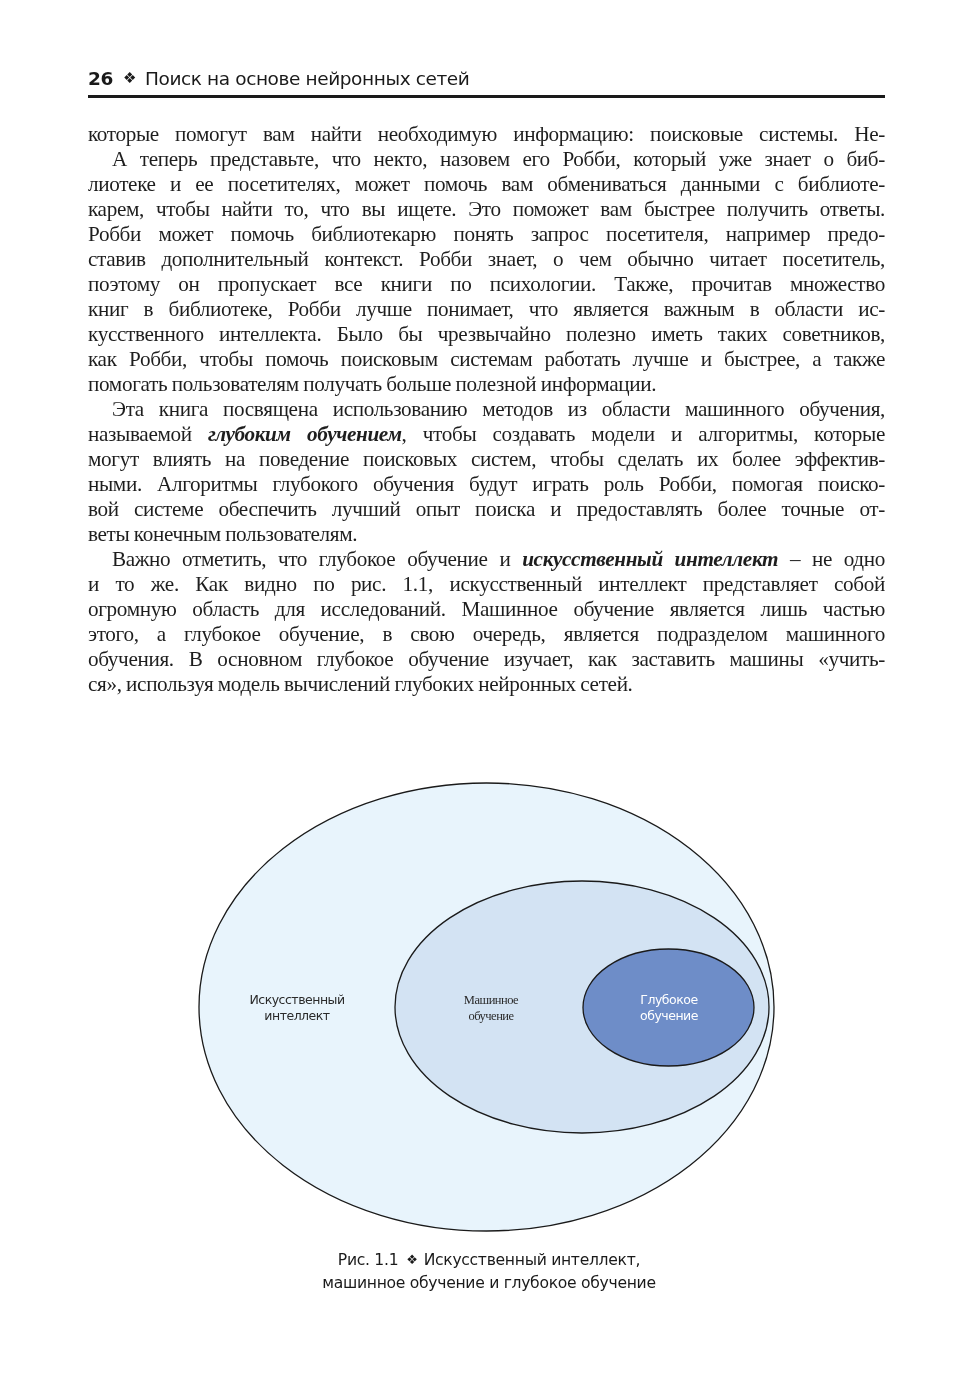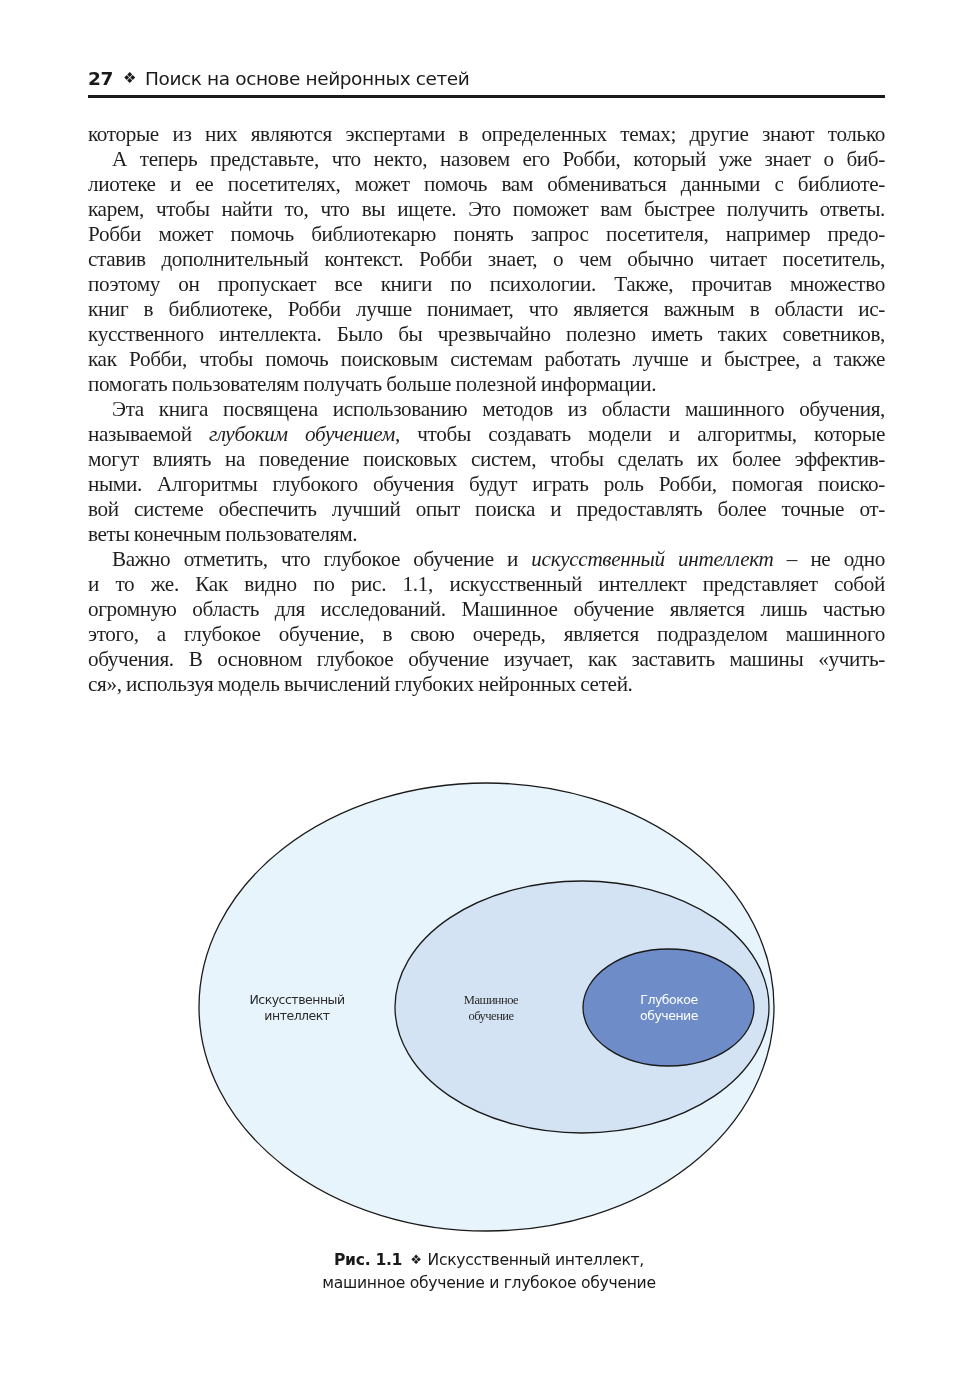--- a/index.html
+++ b/index.html
@@ -67,20 +67,21 @@
       overflow: visible;
     }
     .body-text .line.last {
       text-align-last: left;
     }
     .body-text .line.indent {
       padding-left: 24px;
     }
     .body-text em {
       font-style: italic;
+      font-weight: bold;
     }
     .figure {
       position: absolute;
       left: 0;
       top: 0;
       width: 974px;
       height: 1388px;
       pointer-events: none;
     }
     .figure svg {
@@ -106,44 +107,44 @@
       top: 1249px;
       width: 578px;
       font-family: "DejaVu Sans", "Liberation Sans", sans-serif;
       font-size: 15.6px;
       line-height: 22px;
       text-align: center;
       color: #1a1a1a;
       letter-spacing: -0.3px;
     }
     .caption .cap-num {
-      font-weight: bold;
+      font-weight: normal;
     }
     .caption .orn {
       display: inline-block;
       margin: 0 6px 0 8px;
       font-size: 13px;
       position: relative;
       top: -1px;
     }
     .caption span.l2 {
       display: block;
     }
   </style>
 </head>
 <body>
 
 <div class="running-head">
-  <span class="page-num">27</span><span class="orn">❖</span><span>Поиск на основе нейронных сетей</span>
+  <span class="page-num">26</span><span class="orn">❖</span><span>Поиск на основе нейронных сетей</span>
 </div>
 <div class="head-rule"></div>
 
 <div class="body-text">
   <div>
-    <span class="line">которые из них являются экспертами в определенных темах; другие знают только</span>
+    <span class="line">которые помогут вам найти необходимую информацию: поисковые системы. Не-</span>
   </div>
   <div>
     <span class="line indent">А теперь представьте, что некто, назовем его Робби, который уже знает о биб-</span>
     <span class="line">лиотеке и ее посетителях, может помочь вам обмениваться данными с библиоте-</span>
     <span class="line">карем, чтобы найти то, что вы ищете. Это поможет вам быстрее получить ответы.</span>
     <span class="line">Робби может помочь библиотекарю понять запрос посетителя, например предо-</span>
     <span class="line">ставив дополнительный контекст. Робби знает, о чем обычно читает посетитель,</span>
     <span class="line">поэтому он пропускает все книги по психологии. Также, прочитав множество</span>
     <span class="line">книг в библиотеке, Робби лучше понимает, что является важным в области ис-</span>
     <span class="line">кусственного интеллекта. Было бы чрезвычайно полезно иметь таких советников,</span>

